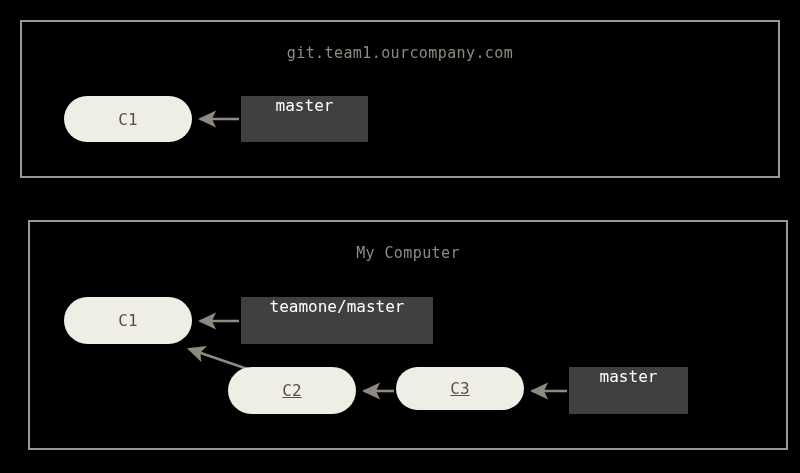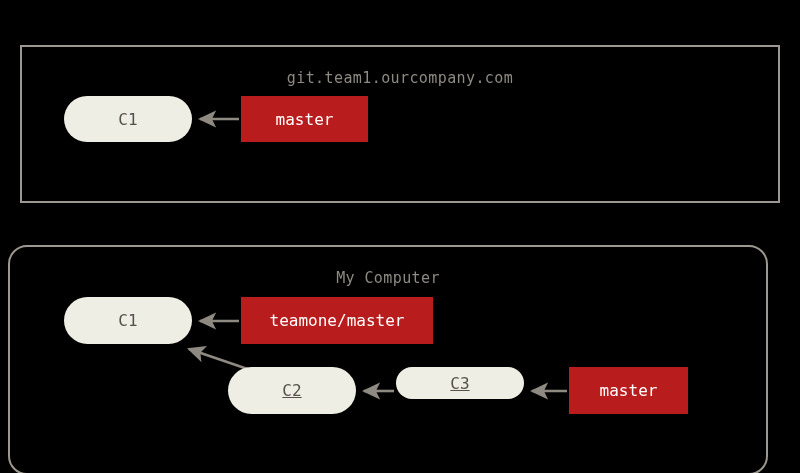--- a/index.html
+++ b/index.html
@@ -20,34 +20,32 @@
     top: 0;
     width: 800px;
     height: 473px;
     background: #000000;
   }
   .panel {
     position: absolute;
     border: 2px solid #9d988f;
     box-sizing: border-box;
     background: transparent;
-    margin-top: 25px;
   }
   #panel-remote {
     left: 20px;
     top: 20px;
     width: 760px;
     height: 158px;
   }
   #panel-local {
-    left: 8px;
+    left: 28px;
     top: 220px;
     width: 760px;
     height: 230px;
-    border-radius: 19px;
   }
   .panel-title {
     position: absolute;
     width: 100%;
     text-align: center;
     color: #8e8a82;
     font-size: 15px;
     letter-spacing: 0.4px;
     white-space: nowrap;
   }
@@ -60,23 +58,22 @@
     border-radius: 999px;
     display: flex;
     align-items: center;
     justify-content: center;
     color: #54504a;
     font-size: 16px;
     z-index: 3;
   }
   .ref-box {
     position: absolute;
-    background: #b91c1c;
+    background: #404040;
     display: flex;
-    align-items: center;
     justify-content: center;
     color: #ffffff;
     font-size: 16px;
     z-index: 3;
     white-space: nowrap;
   }
   #arrows-layer {
     position: absolute;
     left: 0;
     top: 0;
@@ -126,21 +123,21 @@
   </div>
 
   <div class="commit-node" style="left:64px; top:297px; width:128px; height:47px;">
     <span>C1</span>
   </div>
 
   <div class="commit-node" style="left:228px; top:367px; width:128px; height:47px;text-decoration:underline;">
     <span>C2</span>
   </div>
 
-  <div class="commit-node" style="left:396px; top:367px; width:128px; height:32px;text-decoration:underline;">
+  <div class="commit-node" style="left:396px; top:367px; width:128px; height:43px;text-decoration:underline;">
     <span>C3</span>
   </div>
 
   <div class="ref-box" style="left:241px; top:297px; width:192px; height:47px;">
     <span>teamone/master</span>
   </div>
 
   <div class="ref-box" style="left:569px; top:367px; width:119px; height:47px;">
     <span>master</span>
   </div>

